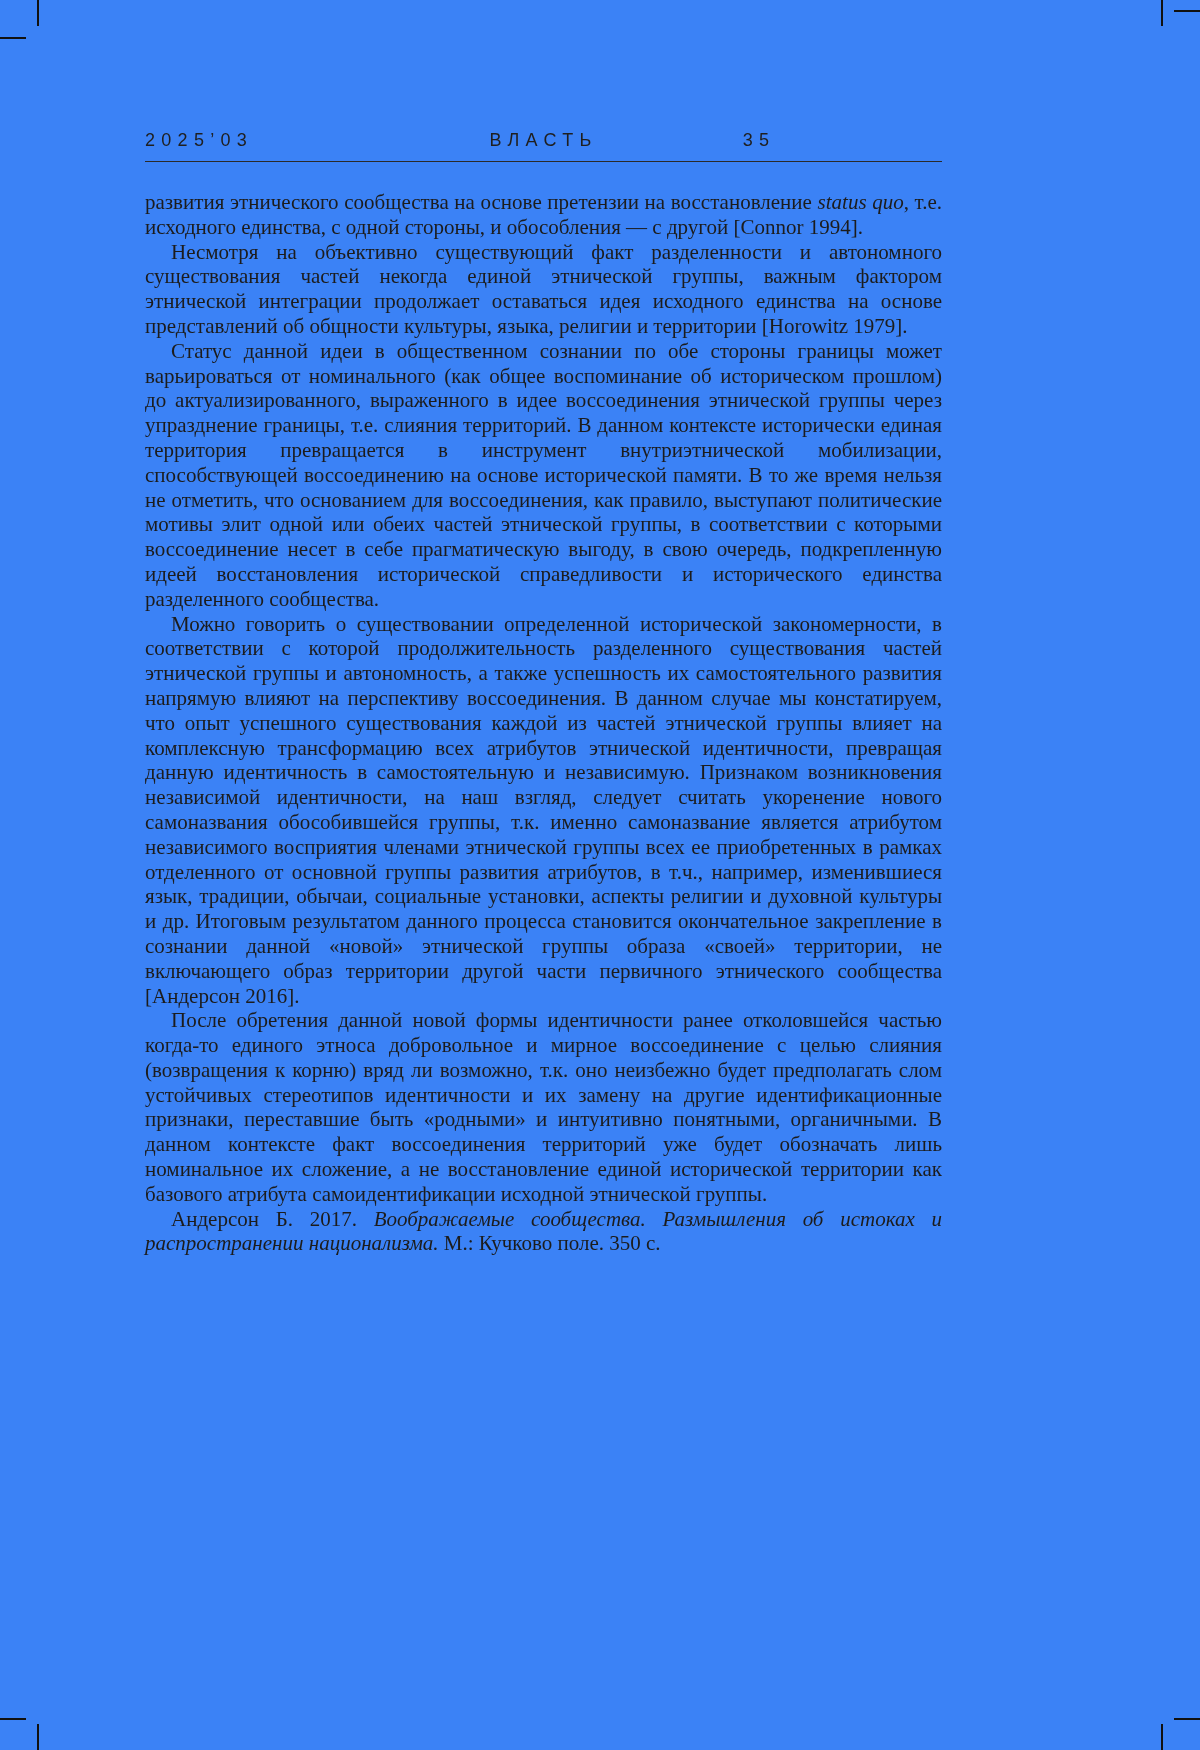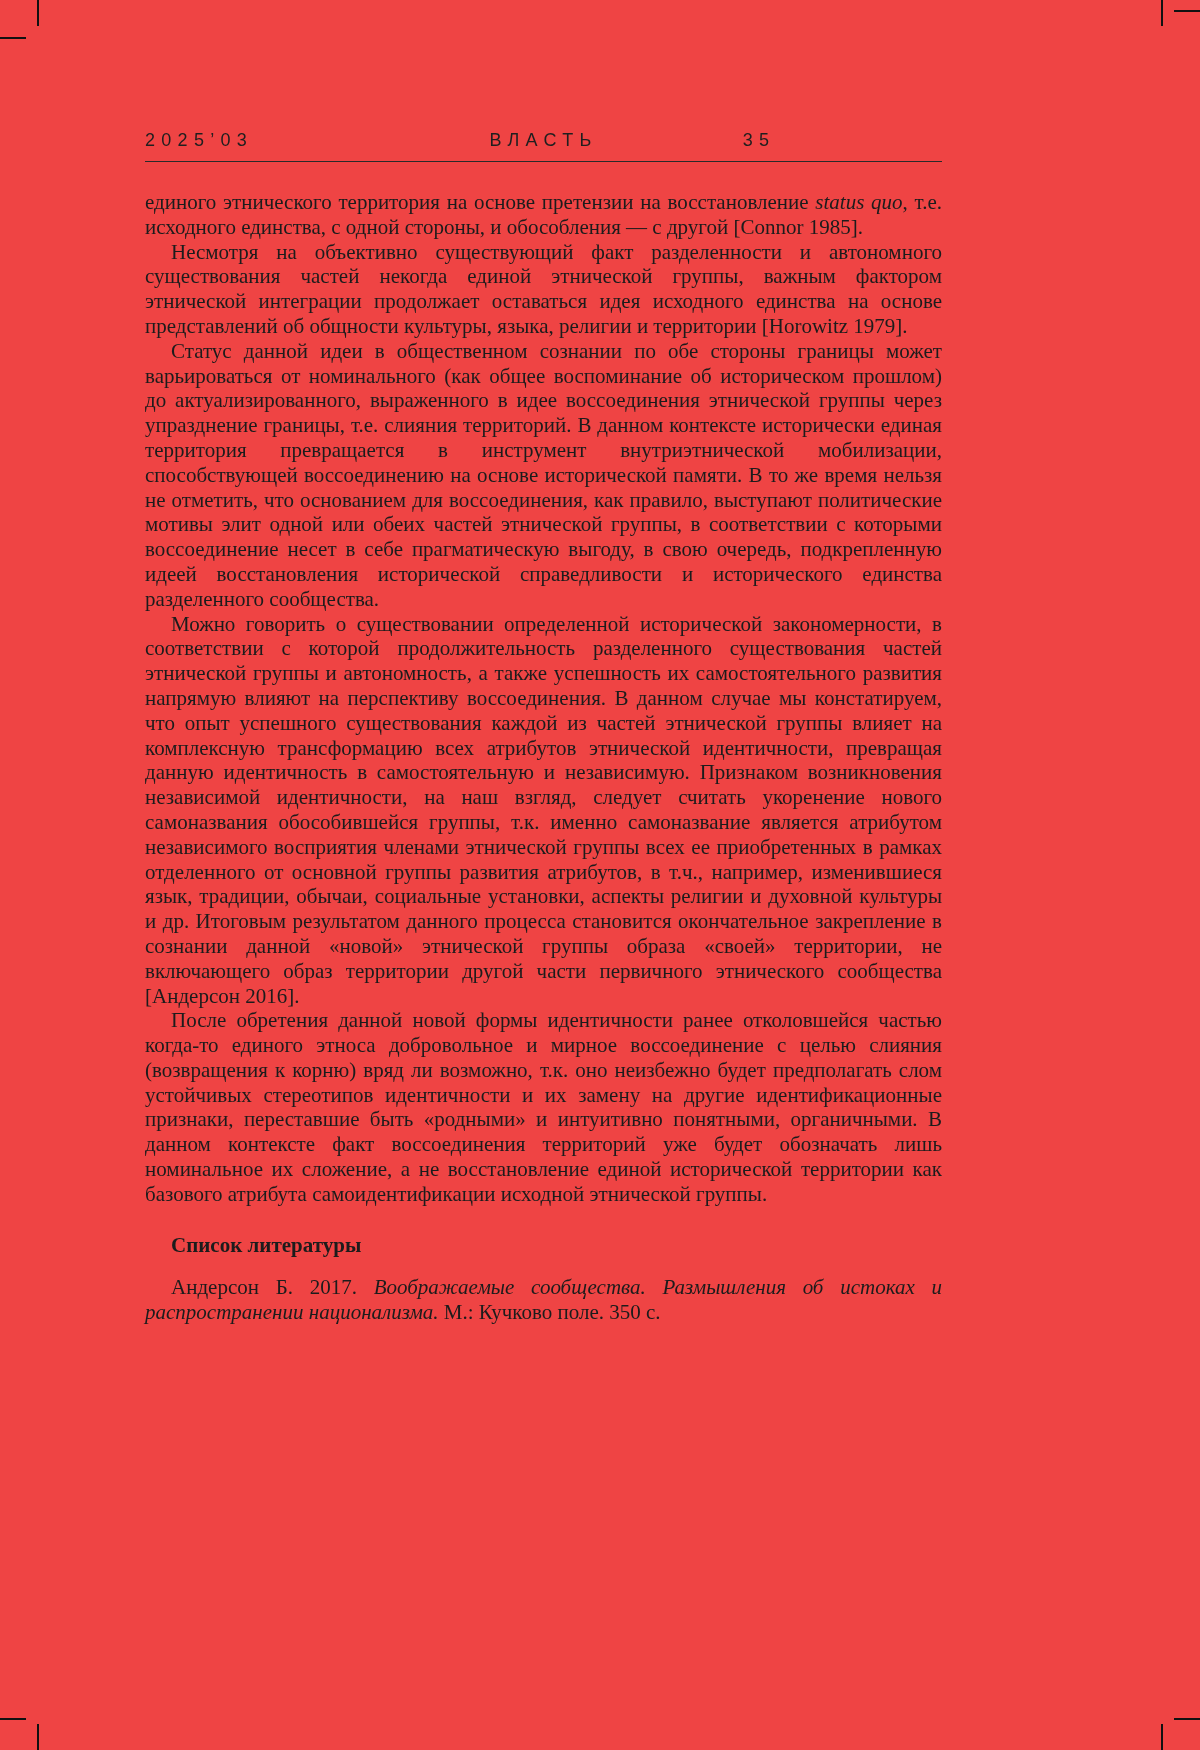--- a/index.html
+++ b/index.html
@@ -4,21 +4,21 @@
 <style>
   html, body {
     margin: 0;
     padding: 0;
     background: #ffffff;
   }
   .page {
     position: relative;
     width: 1200px;
     height: 1750px;
-    background: #ef4444;
+    background: #3b82f6;
     overflow: hidden;
     font-family: "Liberation Serif", serif;
     color: #1c1c1c;
   }
   
   .crop {
     position: absolute;
     background: #111;
   }
   .crop.v { width: 2px; height: 26px; }
@@ -108,31 +108,30 @@
     <header class="running-head">
       <span class="left">2025’03</span>
       <span class="center">ВЛАСТЬ</span>
       <span class="right">35</span>
     </header>
 
     <hr class="head-rule">
 
     <main class="body-text">
 
-      <p class="no-indent"><span>единого этнического территория на основе претензии на восстановление </span><em>status quo</em><span>, т.е. исходного единства, с одной стороны, и обособления — с другой [Connor 1985].</span></p>
+      <p class="no-indent"><span>развития этнического сообщества на основе претензии на восстановление </span><em>status quo</em><span>, т.е. исходного единства, с одной стороны, и обособления — с другой [Connor 1994].</span></p>
 
       <p>Несмотря на объективно существующий факт разделенности и автономного существования частей некогда единой этнической группы, важным фактором этнической интеграции продолжает оставаться идея исходного единства на основе представлений об общности культуры, языка, религии и территории [Horowitz 1979].</p>
 
       <p>Статус данной идеи в общественном сознании по обе стороны границы может варьироваться от номинального (как общее воспоминание об историческом прошлом) до актуализированного, выраженного в идее воссоединения этнической группы через упразднение границы, т.е. слияния территорий. В данном контексте исторически единая территория превращается в инструмент внутриэтнической мобилизации, способствующей воссоединению на основе исторической памяти. В то же время нельзя не отметить, что основанием для воссоединения, как правило, выступают политические мотивы элит одной или обеих частей этнической группы, в соответствии с которыми воссоединение несет в себе прагматическую выгоду, в свою очередь, подкрепленную идеей восстановления исторической справедливости и исторического единства разделенного сообщества.</p>
 
       <p>Можно говорить о существовании определенной исторической закономерности, в соответствии с которой продолжительность разделенного существования частей этнической группы и автономность, а также успешность их самостоятельного развития напрямую влияют на перспективу воссоединения. В данном случае мы констатируем, что опыт успешного существования каждой из частей этнической группы влияет на комплексную трансформацию всех атрибутов этнической идентичности, превращая данную идентичность в самостоятельную и независимую. Признаком возникновения независимой идентичности, на наш взгляд, следует считать укоренение нового самоназвания обособившейся группы, т.к. именно самоназвание является атрибутом независимого восприятия членами этнической группы всех ее приобретенных в рамках отделенного от основной группы развития атрибутов, в т.ч., например, изменившиеся язык, традиции, обычаи, социальные установки, аспекты религии и духовной культуры и др. Итоговым результатом данного процесса становится окончательное закрепление в сознании данной «новой» этнической группы образа «своей» территории, не включающего образ территории другой части первичного этнического сообщества [Андерсон 2016].</p>
 
       <p>После обретения данной новой формы идентичности ранее отколовшейся частью когда-то единого этноса добровольное и мирное воссоединение с целью слияния (возвращения к корню) вряд ли возможно, т.к. оно неизбежно будет предполагать слом устойчивых стереотипов идентичности и их замену на другие идентификационные признаки, переставшие быть «родными» и интуитивно понятными, органичными. В данном контексте факт воссоединения территорий уже будет обозначать лишь номинальное их сложение, а не восстановление единой исторической территории как базового атрибута самоидентификации исходной этнической группы.</p>
 
-      <h2 class="refs-heading">Список литературы</h2>
 
       <div class="refs">
         <p><span>Андерсон Б. 2017. </span><em>Воображаемые сообщества. Размышления об истоках и распространении национализма.</em><span> М.: Кучково поле. 350 с.</span></p>
       </div>
 
     </main>
 
   </div>
 
 </div>

